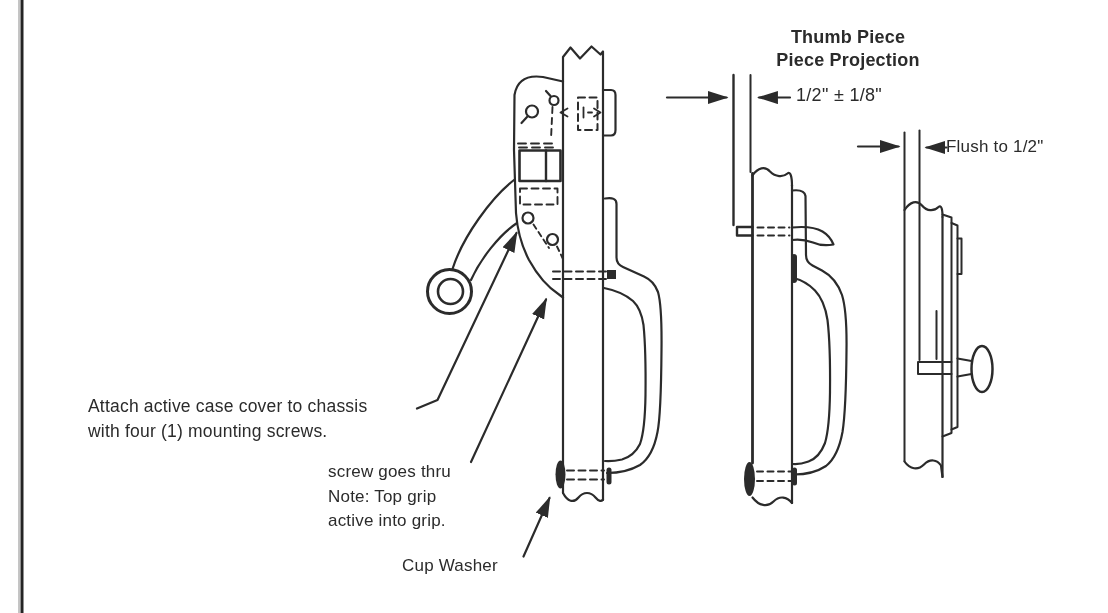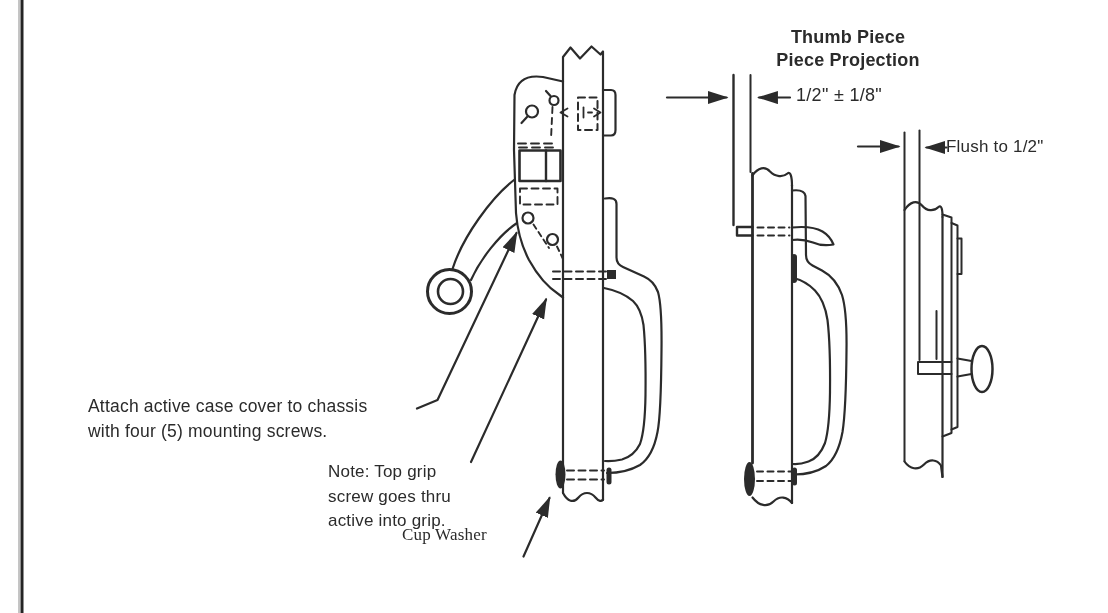--- a/index.html
+++ b/index.html
@@ -8,21 +8,21 @@
     width:1108px;height:613px;
     background:#ffffff;
     overflow:hidden;
     font-family:"Liberation Sans", sans-serif;
     color:#2b2b2b;
   }
   .drawing{position:absolute;left:0;top:0;width:1108px;height:613px;}
   .label{position:absolute;color:#2b2b2b;white-space:nowrap;}
   .lbl-attach{left:68px;top:394px;font-size:17.5px;line-height:25px;letter-spacing:.2px;margin-left:20px;}
   .lbl-note{left:328px;top:460px;font-size:17px;line-height:24.5px;letter-spacing:.2px;}
-  .lbl-cup{left:402px;top:525px;font-size:17px;letter-spacing:.2px;font-family:Liberation Serif, serif;}
+  .lbl-cup{left:402px;top:556px;font-size:17px;letter-spacing:.2px;}
   .lbl-title{left:737px;top:26px;width:222px;text-align:center;font-size:18px;line-height:23px;font-weight:bold;letter-spacing:.2px;}
   .lbl-dim-mid{left:796px;top:85px;font-size:18px;letter-spacing:.3px;}
   .lbl-dim-right{left:946px;top:137px;font-size:17px;letter-spacing:.2px;}
 </style>
 </head>
 <body>
 
 <div class="page">
 
   <svg class="drawing" viewBox="0 0 1108 613" xmlns="http://www.w3.org/2000/svg" fill="none" stroke="#2b2b2b" stroke-width="2.2" stroke-linecap="round" stroke-linejoin="round">
@@ -167,24 +167,24 @@
     <div>Thumb Piece</div>
     <div>Piece Projection</div>
   </div>
 
   <div class="label lbl-dim-mid">1/2" ± 1/8"</div>
 
   <div class="label lbl-dim-right">Flush to 1/2"</div>
 
   <div class="label lbl-attach">
     <div>Attach active case cover to chassis</div>
-    <div>with four (5) mounting screws.</div>
+    <div>with four (1) mounting screws.</div>
   </div>
 
   <div class="label lbl-note">
+    <div>screw goes thru</div>
     <div>Note: Top grip</div>
-    <div>screw goes thru</div>
     <div>active into grip.</div>
   </div>
 
   <div class="label lbl-cup">Cup Washer</div>
 
 </div>
 
 </body></html>

